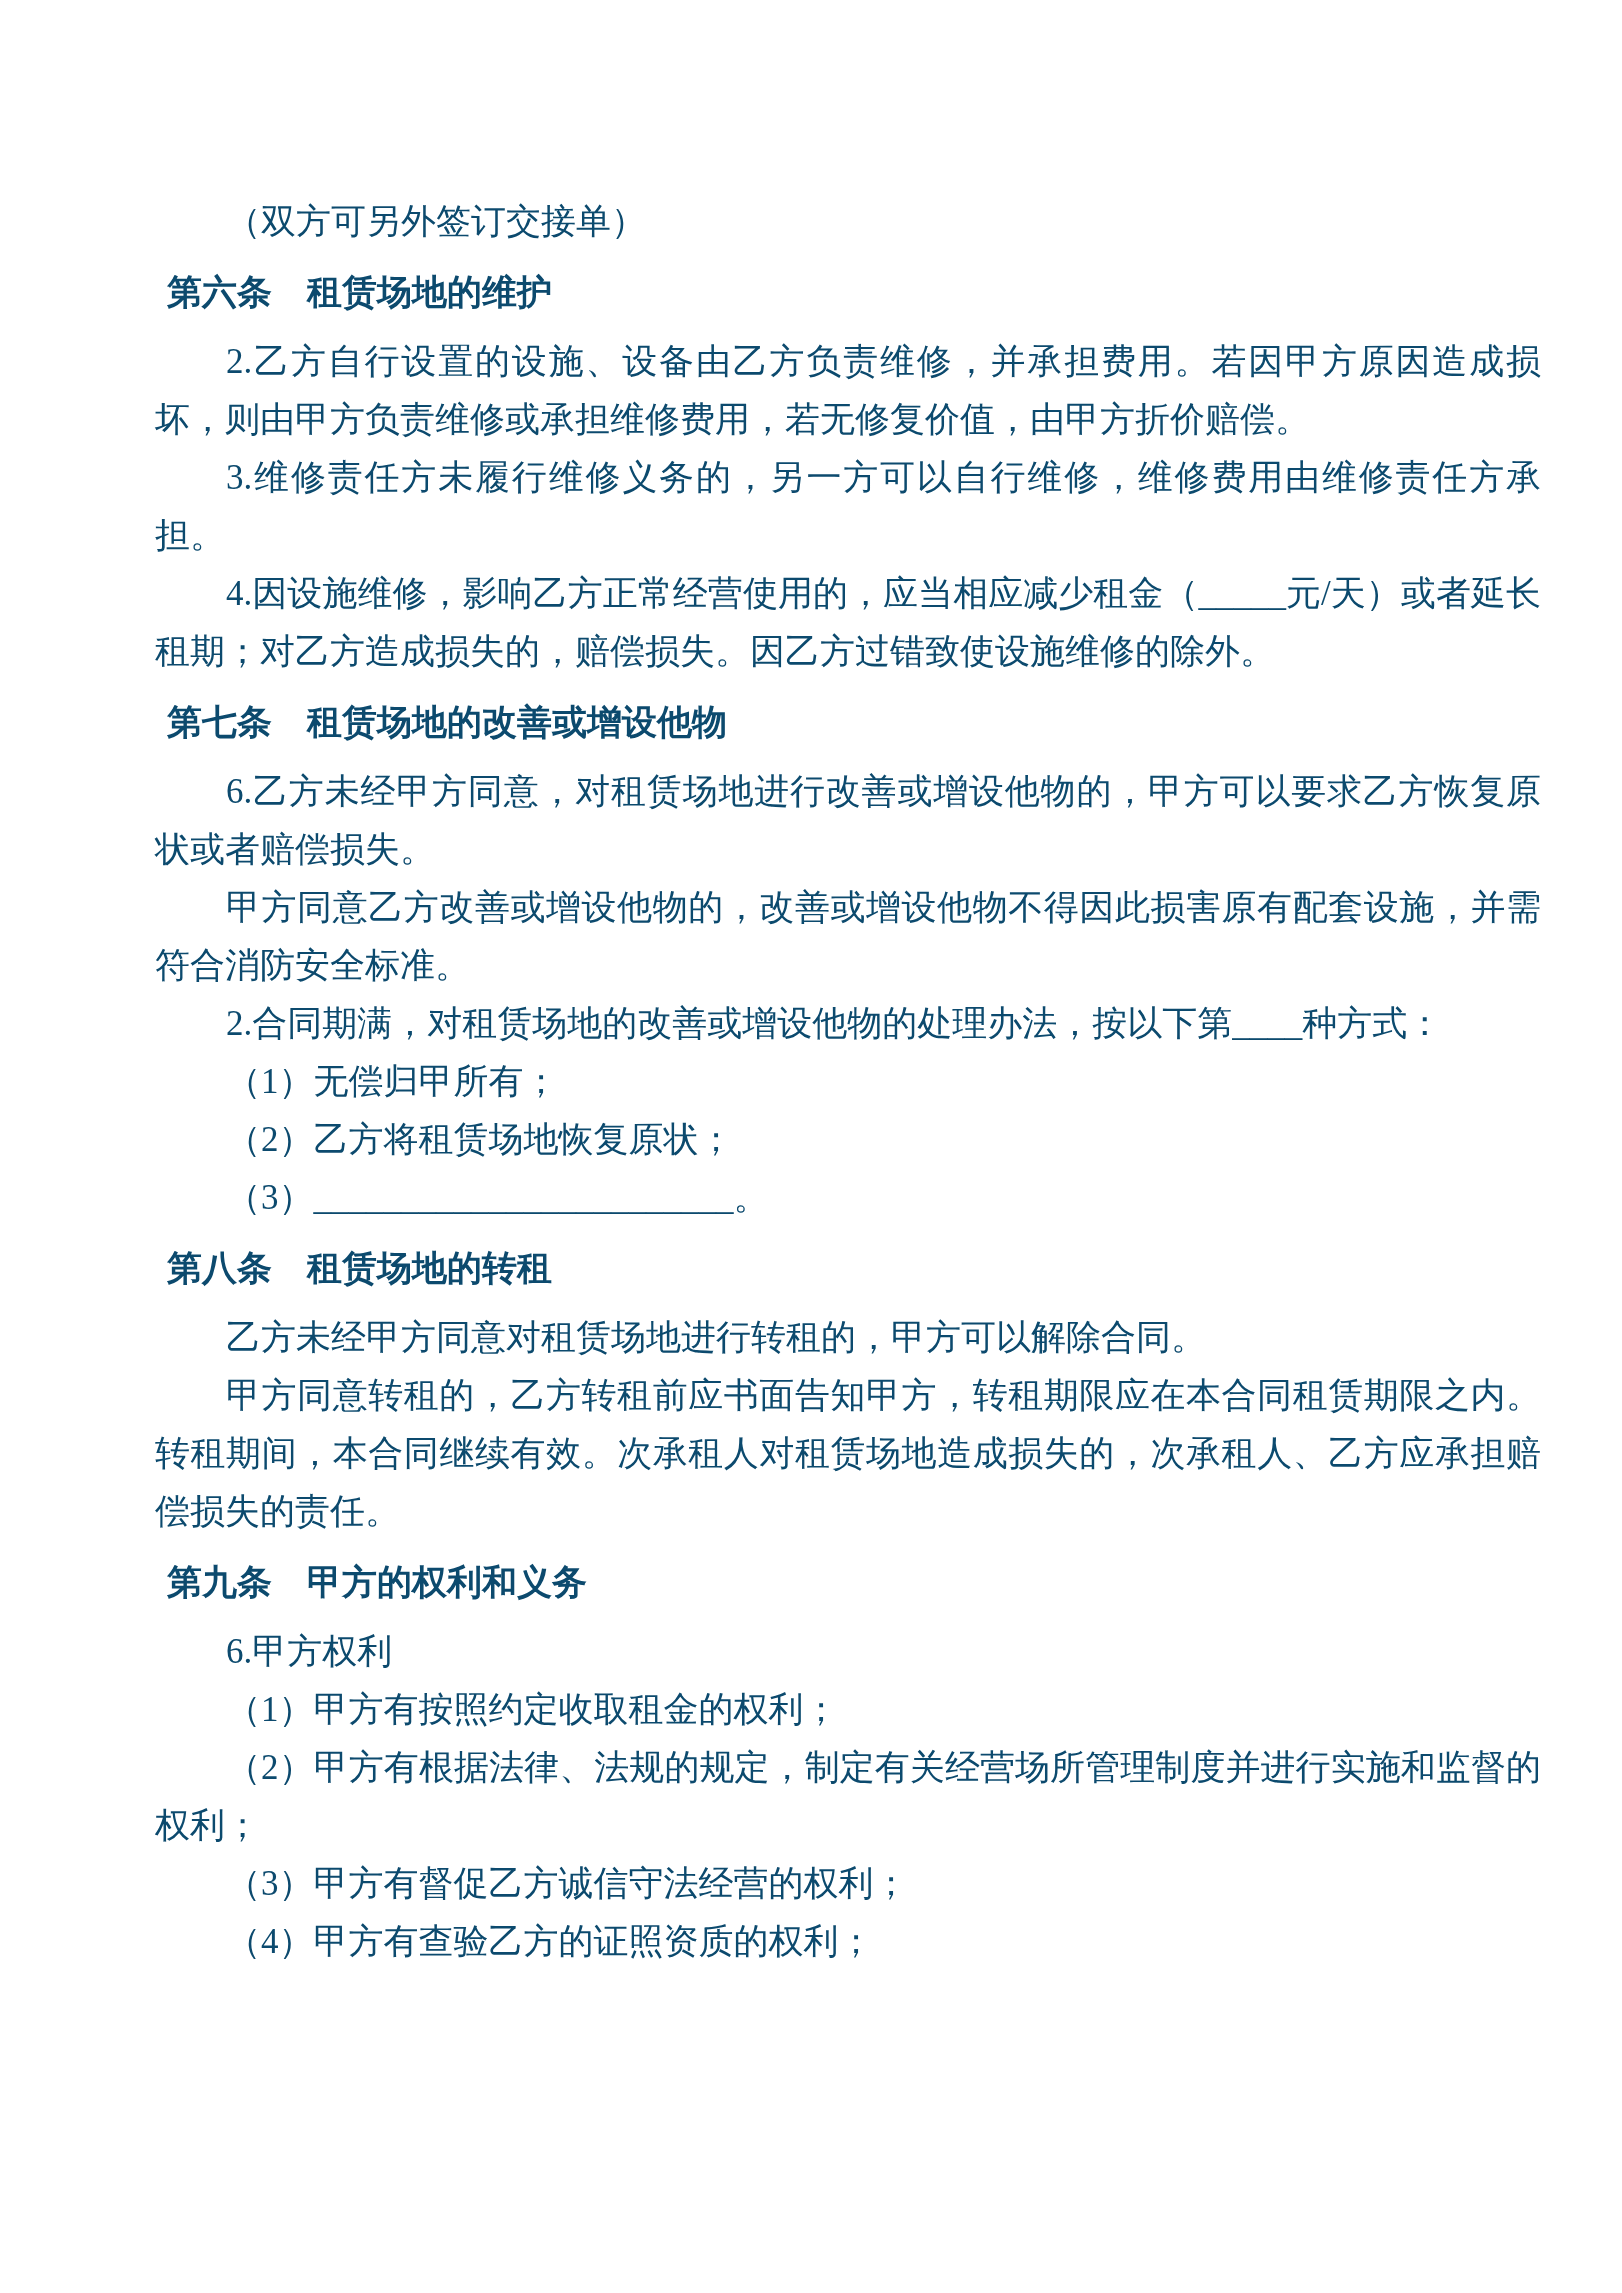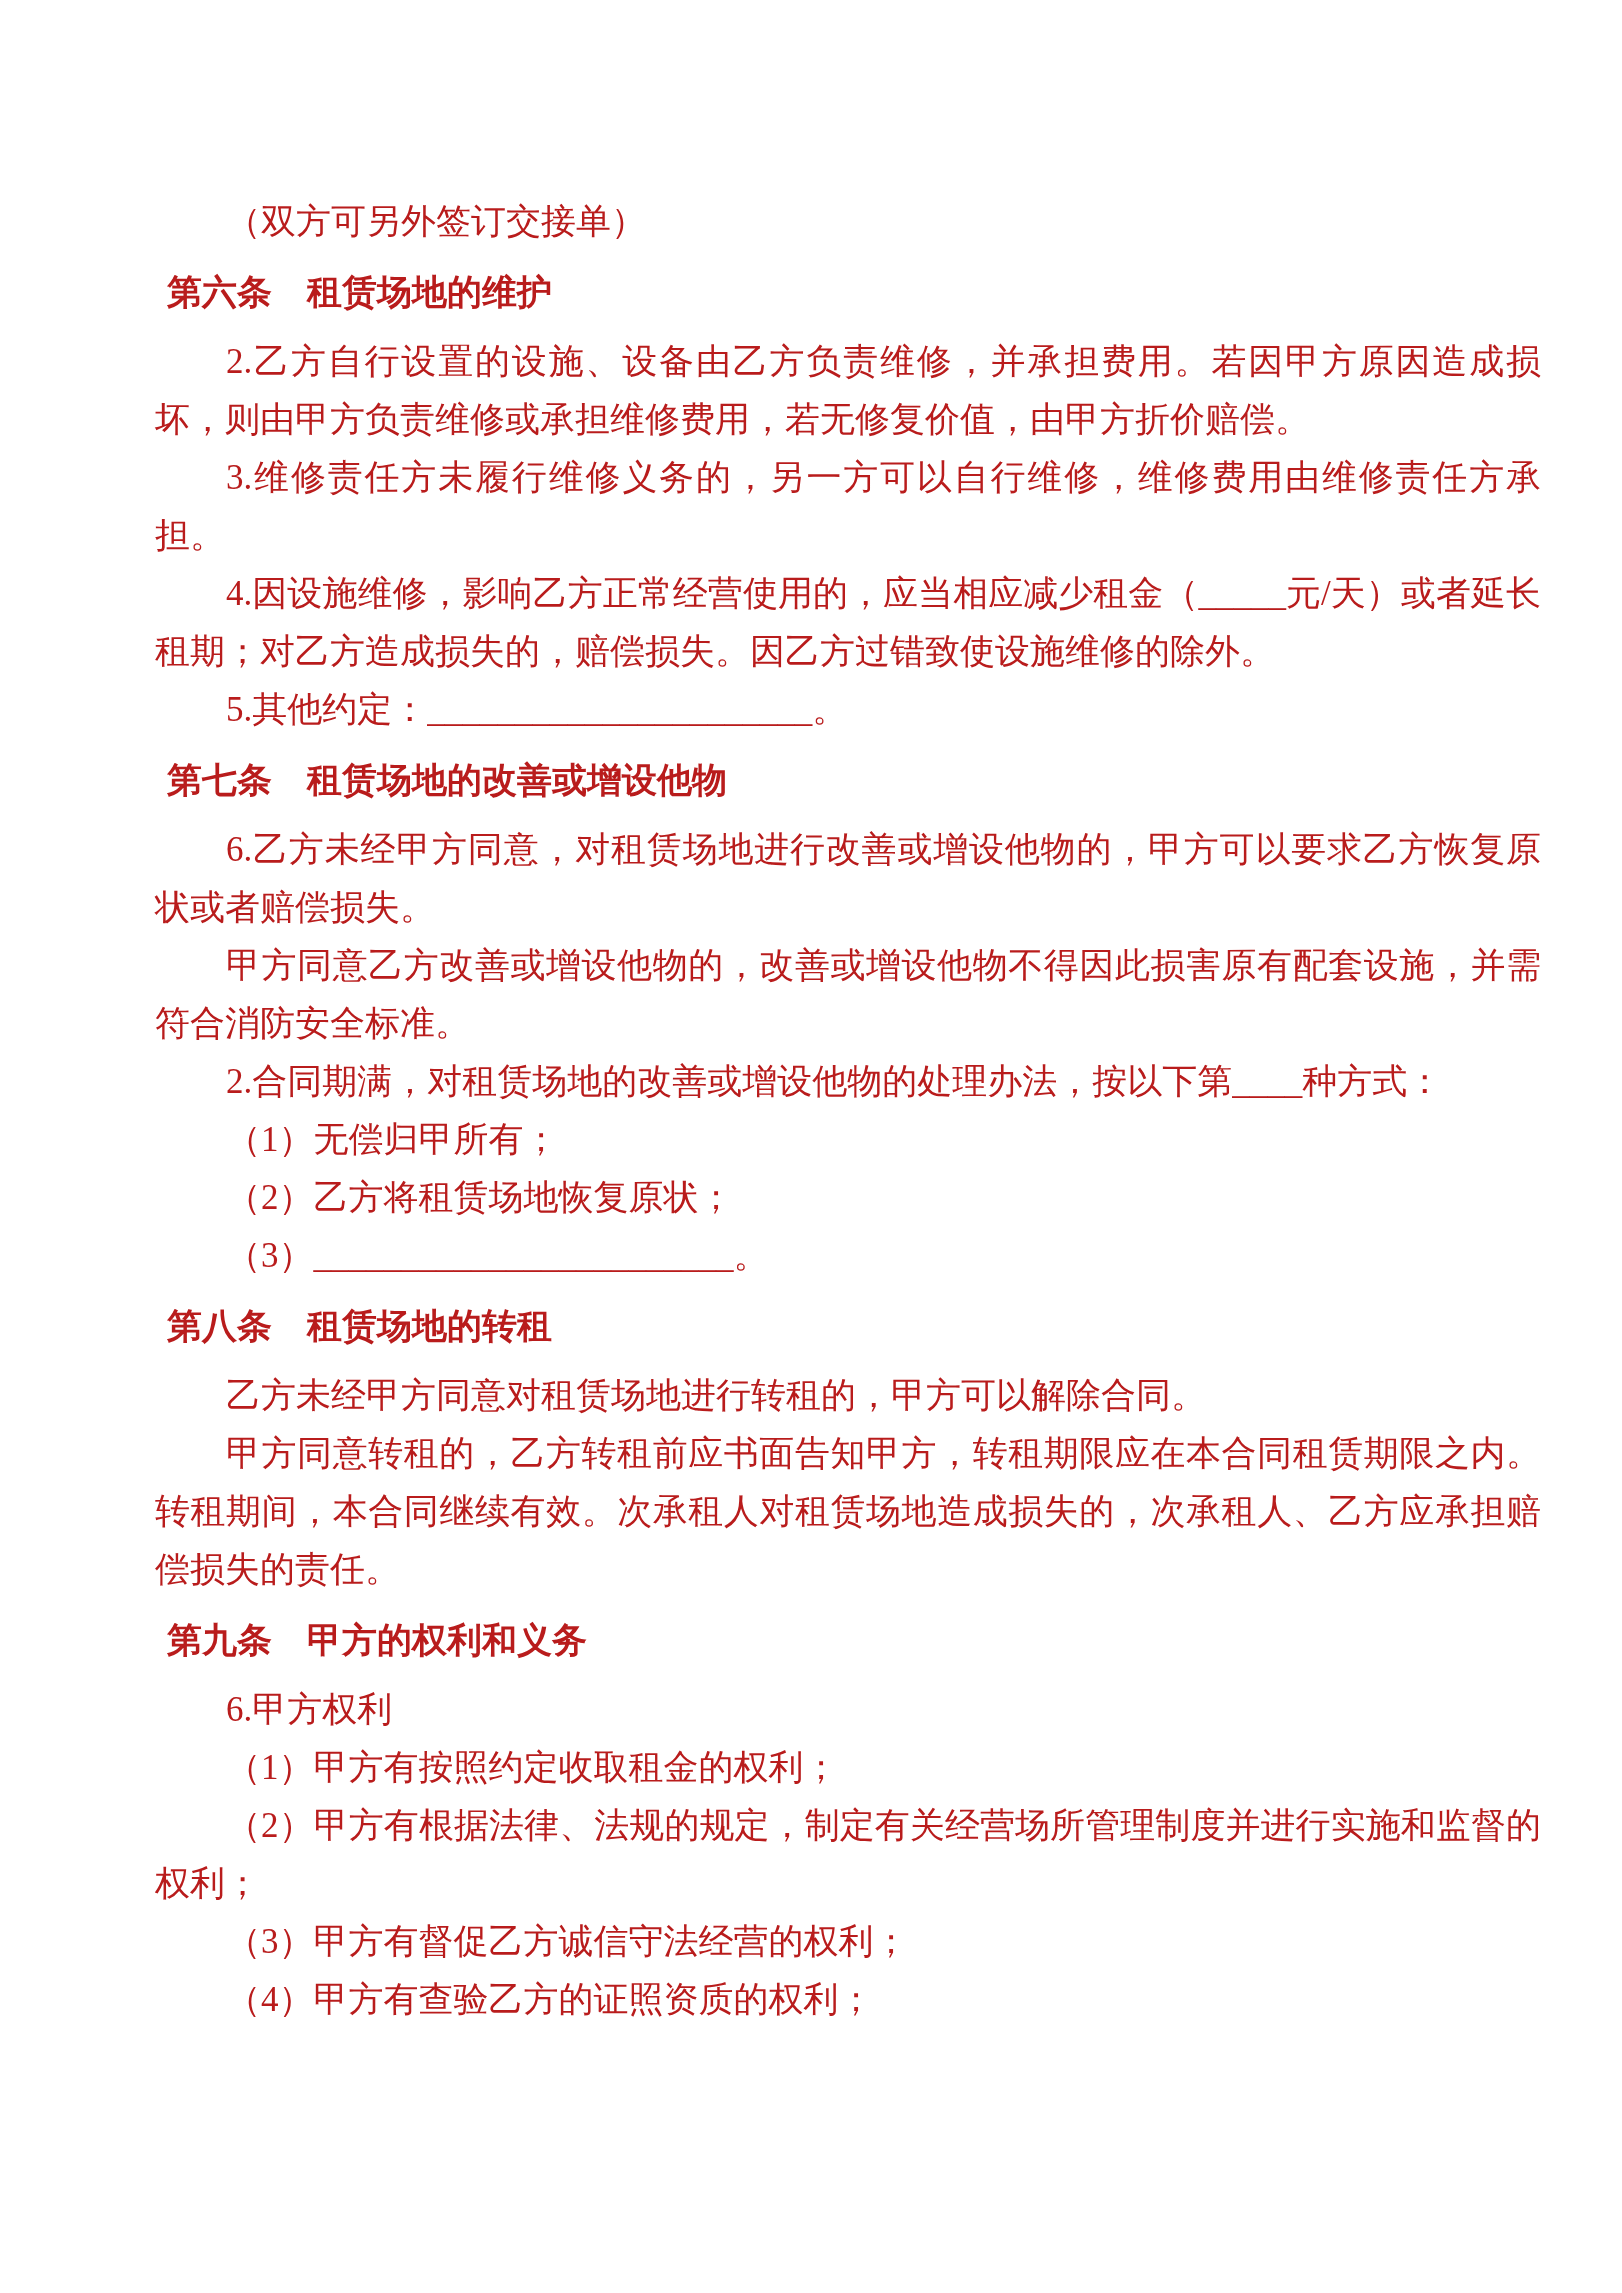--- a/index.html
+++ b/index.html
@@ -3,21 +3,21 @@
 <meta charset="utf-8">
 <style>
   * { margin: 0; padding: 0; box-sizing: border-box; }
   html, body { background: #ffffff; }
   .page {
     position: relative;
     width: 1623px;
     height: 2294px;
     margin: 0 auto;
     background: #ffffff;
-    color: #b91c1c;
+    color: #0c4a6e;
     padding: 193px 82px 0 155px;
     font-family: "Liberation Serif", "DejaVu Serif", serif;
     font-size: 35px;
     line-height: 58px;
     text-align: justify;
     overflow: hidden;
   }
   p.body-para {
     text-indent: 71px;
     margin: 0;
@@ -32,21 +32,20 @@
 </style>
 </head>
 <body>
 
 <div class="page">
   <p class="body-para">（双方可另外签订交接单）</p>
   <p class="section-heading">第六条　租赁场地的维护</p>
   <p class="body-para">2.乙方自行设置的设施、设备由乙方负责维修，并承担费用。若因甲方原因造成损坏，则由甲方负责维修或承担维修费用，若无修复价值，由甲方折价赔偿。</p>
   <p class="body-para">3.维修责任方未履行维修义务的，另一方可以自行维修，维修费用由维修责任方承担。</p>
   <p class="body-para">4.因设施维修，影响乙方正常经营使用的，应当相应减少租金（_____元/天）或者延长租期；对乙方造成损失的，赔偿损失。因乙方过错致使设施维修的除外。</p>
-  <p class="body-para">5.其他约定：______________________。</p>
   <p class="section-heading">第七条　租赁场地的改善或增设他物</p>
   <p class="body-para">6.乙方未经甲方同意，对租赁场地进行改善或增设他物的，甲方可以要求乙方恢复原状或者赔偿损失。</p>
   <p class="body-para">甲方同意乙方改善或增设他物的，改善或增设他物不得因此损害原有配套设施，并需符合消防安全标准。</p>
   <p class="body-para">2.合同期满，对租赁场地的改善或增设他物的处理办法，按以下第____种方式：</p>
   <p class="body-para">（1）无偿归甲所有；</p>
   <p class="body-para">（2）乙方将租赁场地恢复原状；</p>
   <p class="body-para">（3）________________________。</p>
   <p class="section-heading">第八条　租赁场地的转租</p>
   <p class="body-para">乙方未经甲方同意对租赁场地进行转租的，甲方可以解除合同。</p>
   <p class="body-para">甲方同意转租的，乙方转租前应书面告知甲方，转租期限应在本合同租赁期限之内。转租期间，本合同继续有效。次承租人对租赁场地造成损失的，次承租人、乙方应承担赔偿损失的责任。</p>

